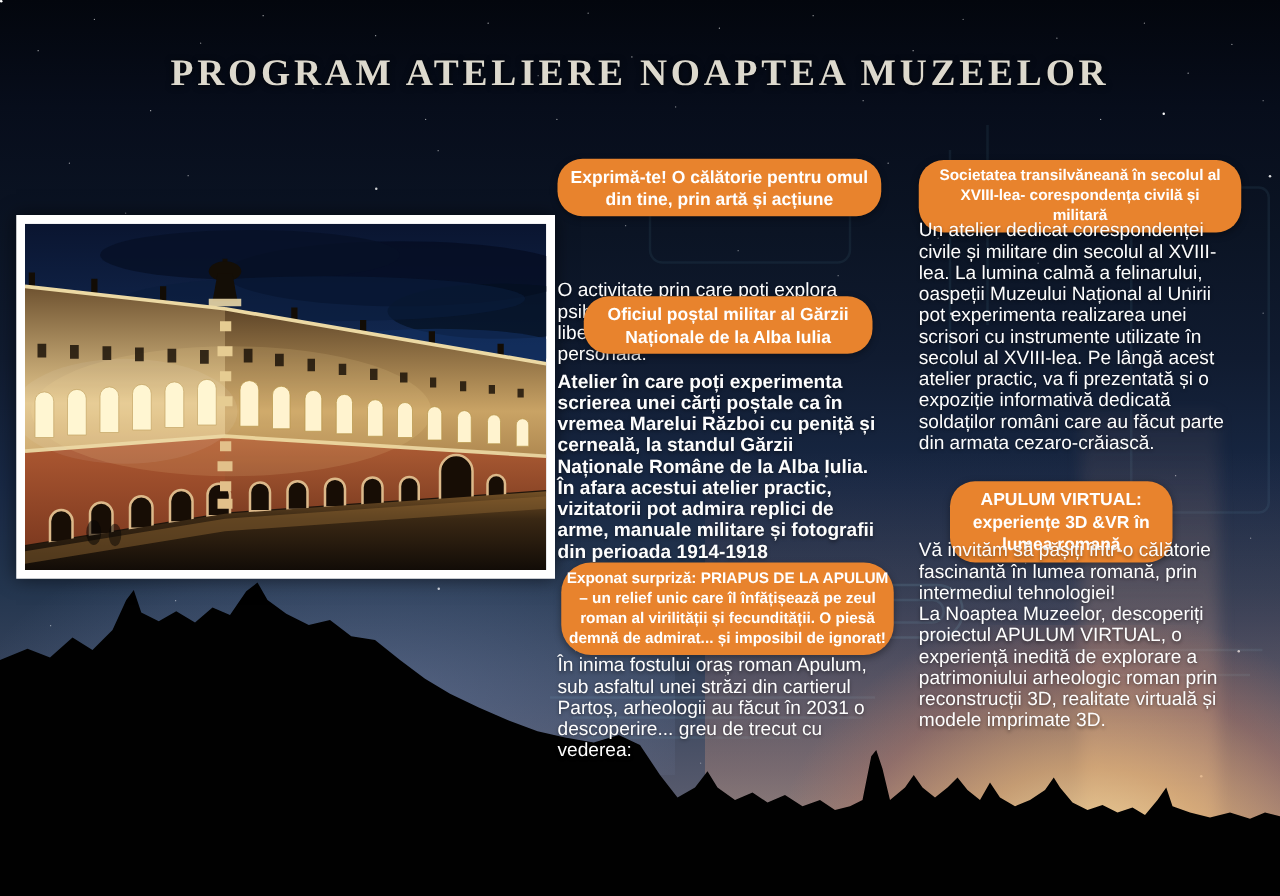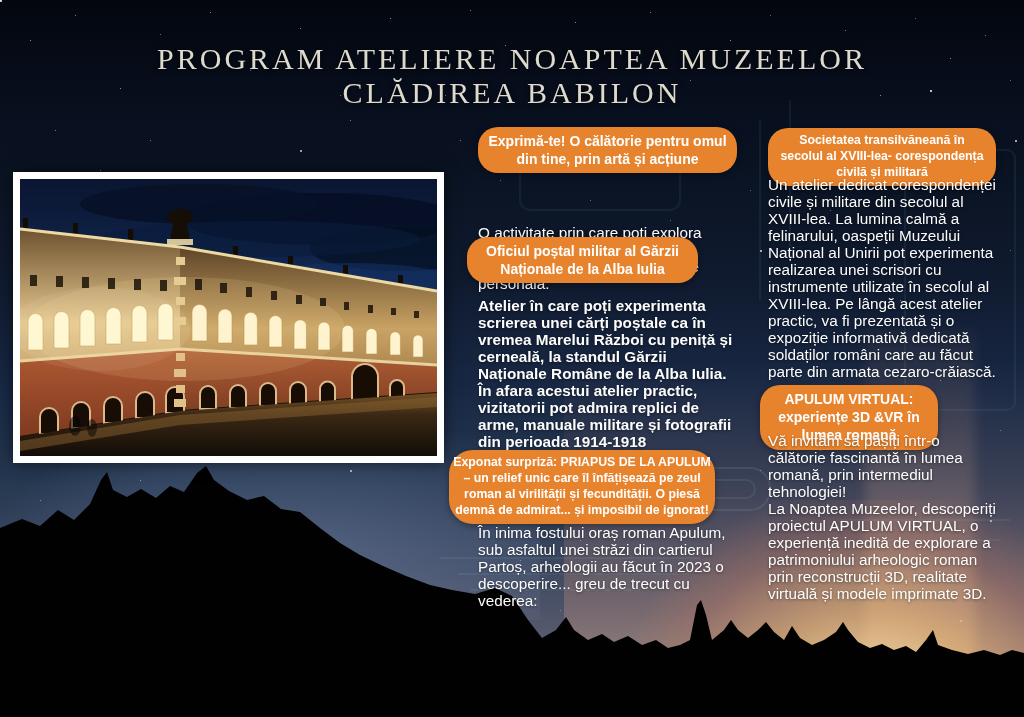--- a/index.html
+++ b/index.html
@@ -49,37 +49,37 @@
     background:radial-gradient(ellipse at 55% 70%, rgba(140,160,205,.32), rgba(140,160,205,.12) 55%, transparent 75%);}
   .haze-pink{position:absolute;right:0;top:360px;width:460px;height:340px;
     background:linear-gradient(180deg, transparent 0%, rgba(205,130,125,.14) 40%, rgba(225,160,130,.28) 75%, rgba(240,200,150,.38) 100%);}
   .light-pillar{position:absolute;left:865px;top:330px;width:110px;height:330px;filter:blur(6px);
     background:linear-gradient(180deg, rgba(230,170,150,.05), rgba(235,180,150,.22) 60%, rgba(245,210,160,.3));}
   .glow-sun{position:absolute;left:630px;top:500px;width:480px;height:280px;
     background:radial-gradient(ellipse at 50% 78%, rgba(252,233,175,.95), rgba(243,185,115,.6) 34%, rgba(205,125,95,.3) 58%, transparent 76%);}
   
   .title{position:absolute;top:24px;left:0;width:100%;text-align:center;
     font-family:"Liberation Serif",serif;color:#ddd9cd;font-size:30px;letter-spacing:3px;
-    line-height:30px;text-shadow:0 1px 5px rgba(0,0,0,.7);font-weight:400;}
+    line-height:30px;text-shadow:0 1px 5px rgba(0,0,0,.7);font-weight:700;}
   .title .l2{display:block;margin-top:4px;}
   
   .photo{position:absolute;left:13px;top:172px;width:417px;height:277px;background:#fff;
     padding:7px;box-shadow:0 0 14px rgba(0,0,0,.55);}
   .photo svg{display:block;width:100%;height:100%;}
   
   .badge{position:absolute;box-sizing:border-box;background:#E8832D;color:#fff;font-weight:bold;
     text-align:center;border-radius:20px;padding:5px 10px;line-height:1.3;
     box-shadow:0 2px 6px rgba(0,0,0,.35);}
   .sz-lg{font-size:14px;}
   .sz-sm{font-size:12.3px;}
   .body-text{position:absolute;box-sizing:border-box;margin:0;color:#fdfdfd;font-size:15.3px;
     line-height:17px;white-space:pre-line;text-shadow:0 1px 3px rgba(0,0,0,.45);}
   
-  .c1{left:478px;width:259px;}
-  .c2{left:768px;width:228px;}
+  .c1{left:446px;width:259px;}
+  .c2{left:735px;width:258px;}
   .badge.r24{border-radius:24px;}
   
   .rocks{position:absolute;inset:0;}
 </style>
 </head>
 <body>
 
 <div class="poster">
 
   <div class="star-layer"></div>
@@ -101,21 +101,20 @@
   <div class="haze-pink"></div>
   <div class="light-pillar"></div>
   <div class="glow-sun"></div>
 
   <svg class="rocks" viewBox="0 0 1024 717" preserveAspectRatio="none">
     <path fill="#010101" d="M0,528 L22,519 L40,526 L58,510 L74,520 L90,504 L101,480 L107,472 L113,490 L127,497 L141,489 L156,498 L170,486 L184,492 L197,473 L206,466 L214,480 L229,491 L247,500 L264,496 L281,509 L300,512 L320,528 L340,543 L360,555 L383,566 L406,576 L430,585 L452,590 L475,594 L495,588 L512,596 L528,620 L542,638 L556,630 L566,617 L574,630 L588,640 L602,634 L614,642 L628,636 L642,645 L656,640 L668,648 L680,645 L690,640 L697,605 L701,600 L706,615 L712,640 L724,630 L731,620 L738,630 L748,638 L758,630 L766,622 L774,632 L784,640 L792,626 L800,638 L812,645 L824,640 L836,632 L843,622 L848,630 L858,642 L870,648 L882,644 L894,650 L906,646 L916,652 L926,640 L933,630 L938,645 L952,650 L968,654 L984,650 L1000,655 L1012,650 L1024,653 L1024,717 L0,717 Z"></path>
   </svg>
 
   <h1 class="title">
     <span class="l1">PROGRAM ATELIERE NOAPTEA MUZEELOR</span>
-    <span class="l2">CLĂDIREA BABILON</span>
   </h1>
 
   <figure class="photo" style="margin:0;">
     <svg viewBox="0 0 417 277">
       <defs>
         <linearGradient id="sky" x1="0" y1="0" x2="0" y2="1">
           <stop offset="0" stop-color="#0a1530"></stop>
             <stop offset=".5" stop-color="#15305e"></stop>
             <stop offset="1" stop-color="#24508e"></stop>
         </linearGradient>
@@ -251,21 +250,21 @@
   </figure>
 
   <div>
     <div class="badge c1 sz-lg" style="top:127px;">Exprimă-te! O călătorie pentru omul din tine, prin artă și acțiune</div>
     <p class="body-text c1" style="top:176px;margin-top:48px;">O activitate prin care poți explora psihicul uman prin creativitate, libertate de expresie și explorare personală.</p>
 
     <div class="badge c1 sz-lg" style="top:237px;left:467px;width:231px;">Oficiul poștal militar al Gărzii Naționale de la Alba Iulia</div>
     <p class="body-text c1" style="top:297px;font-weight:bold;">Atelier în care poți experimenta scrierea unei cărți poștale ca în vremea Marelui Război cu peniță și cerneală, la standul Gărzii Naționale Române de la Alba Iulia. În afara acestui atelier practic, vizitatorii pot admira replici de arme, manuale militare și fotografii din perioada 1914-1918</p>
 
     <div class="badge c1 sz-sm r24" style="top:450px;left:449px;width:266px;padding:5px 3px;">Exponat surpriză: PRIAPUS DE LA APULUM – un relief unic care îl înfățișează pe zeul roman al virilității și fecundității. O piesă demnă de admirat... și imposibil de ignorat!</div>
-    <p class="body-text c1" style="top:524px;">În inima fostului oraș roman Apulum, sub asfaltul unei străzi din cartierul Partoș, arheologii au făcut în 2023 o descoperire... greu de trecut cu vederea:</p>
+    <p class="body-text c1" style="top:524px;">În inima fostului oraș roman Apulum, sub asfaltul unei străzi din cartierul Partoș, arheologii au făcut în 2031 o descoperire... greu de trecut cu vederea:</p>
   </div>
 
   <div>
     <div class="badge c2 sz-sm" style="top:128px;">Societatea transilvăneană în secolul al XVIII-lea- corespondența civilă și militară</div>
     <p class="body-text c2" style="top:176px;">Un atelier dedicat corespondenței civile și militare din secolul al XVIII-lea. La lumina calmă a felinarului, oaspeții Muzeului Național al Unirii pot experimenta realizarea unei scrisori cu instrumente utilizate în secolul al XVIII-lea. Pe lângă acest atelier practic, va fi prezentată și o expoziție informativă dedicată soldaților români care au făcut parte din armata cezaro-crăiască.</p>
 
     <div class="badge c2 sz-lg" style="top:385px;left:760px;width:178px;">APULUM VIRTUAL: experiențe 3D &amp;VR în lumea romană</div>
     <p class="body-text c2" style="top:432px;">Vă invităm să pășiți într-o călătorie fascinantă în lumea romană, prin intermediul tehnologiei!
 La Noaptea Muzeelor, descoperiți proiectul APULUM VIRTUAL, o experiență inedită de explorare a patrimoniului arheologic roman prin reconstrucții 3D, realitate virtuală și modele imprimate 3D.</p>
   </div>

